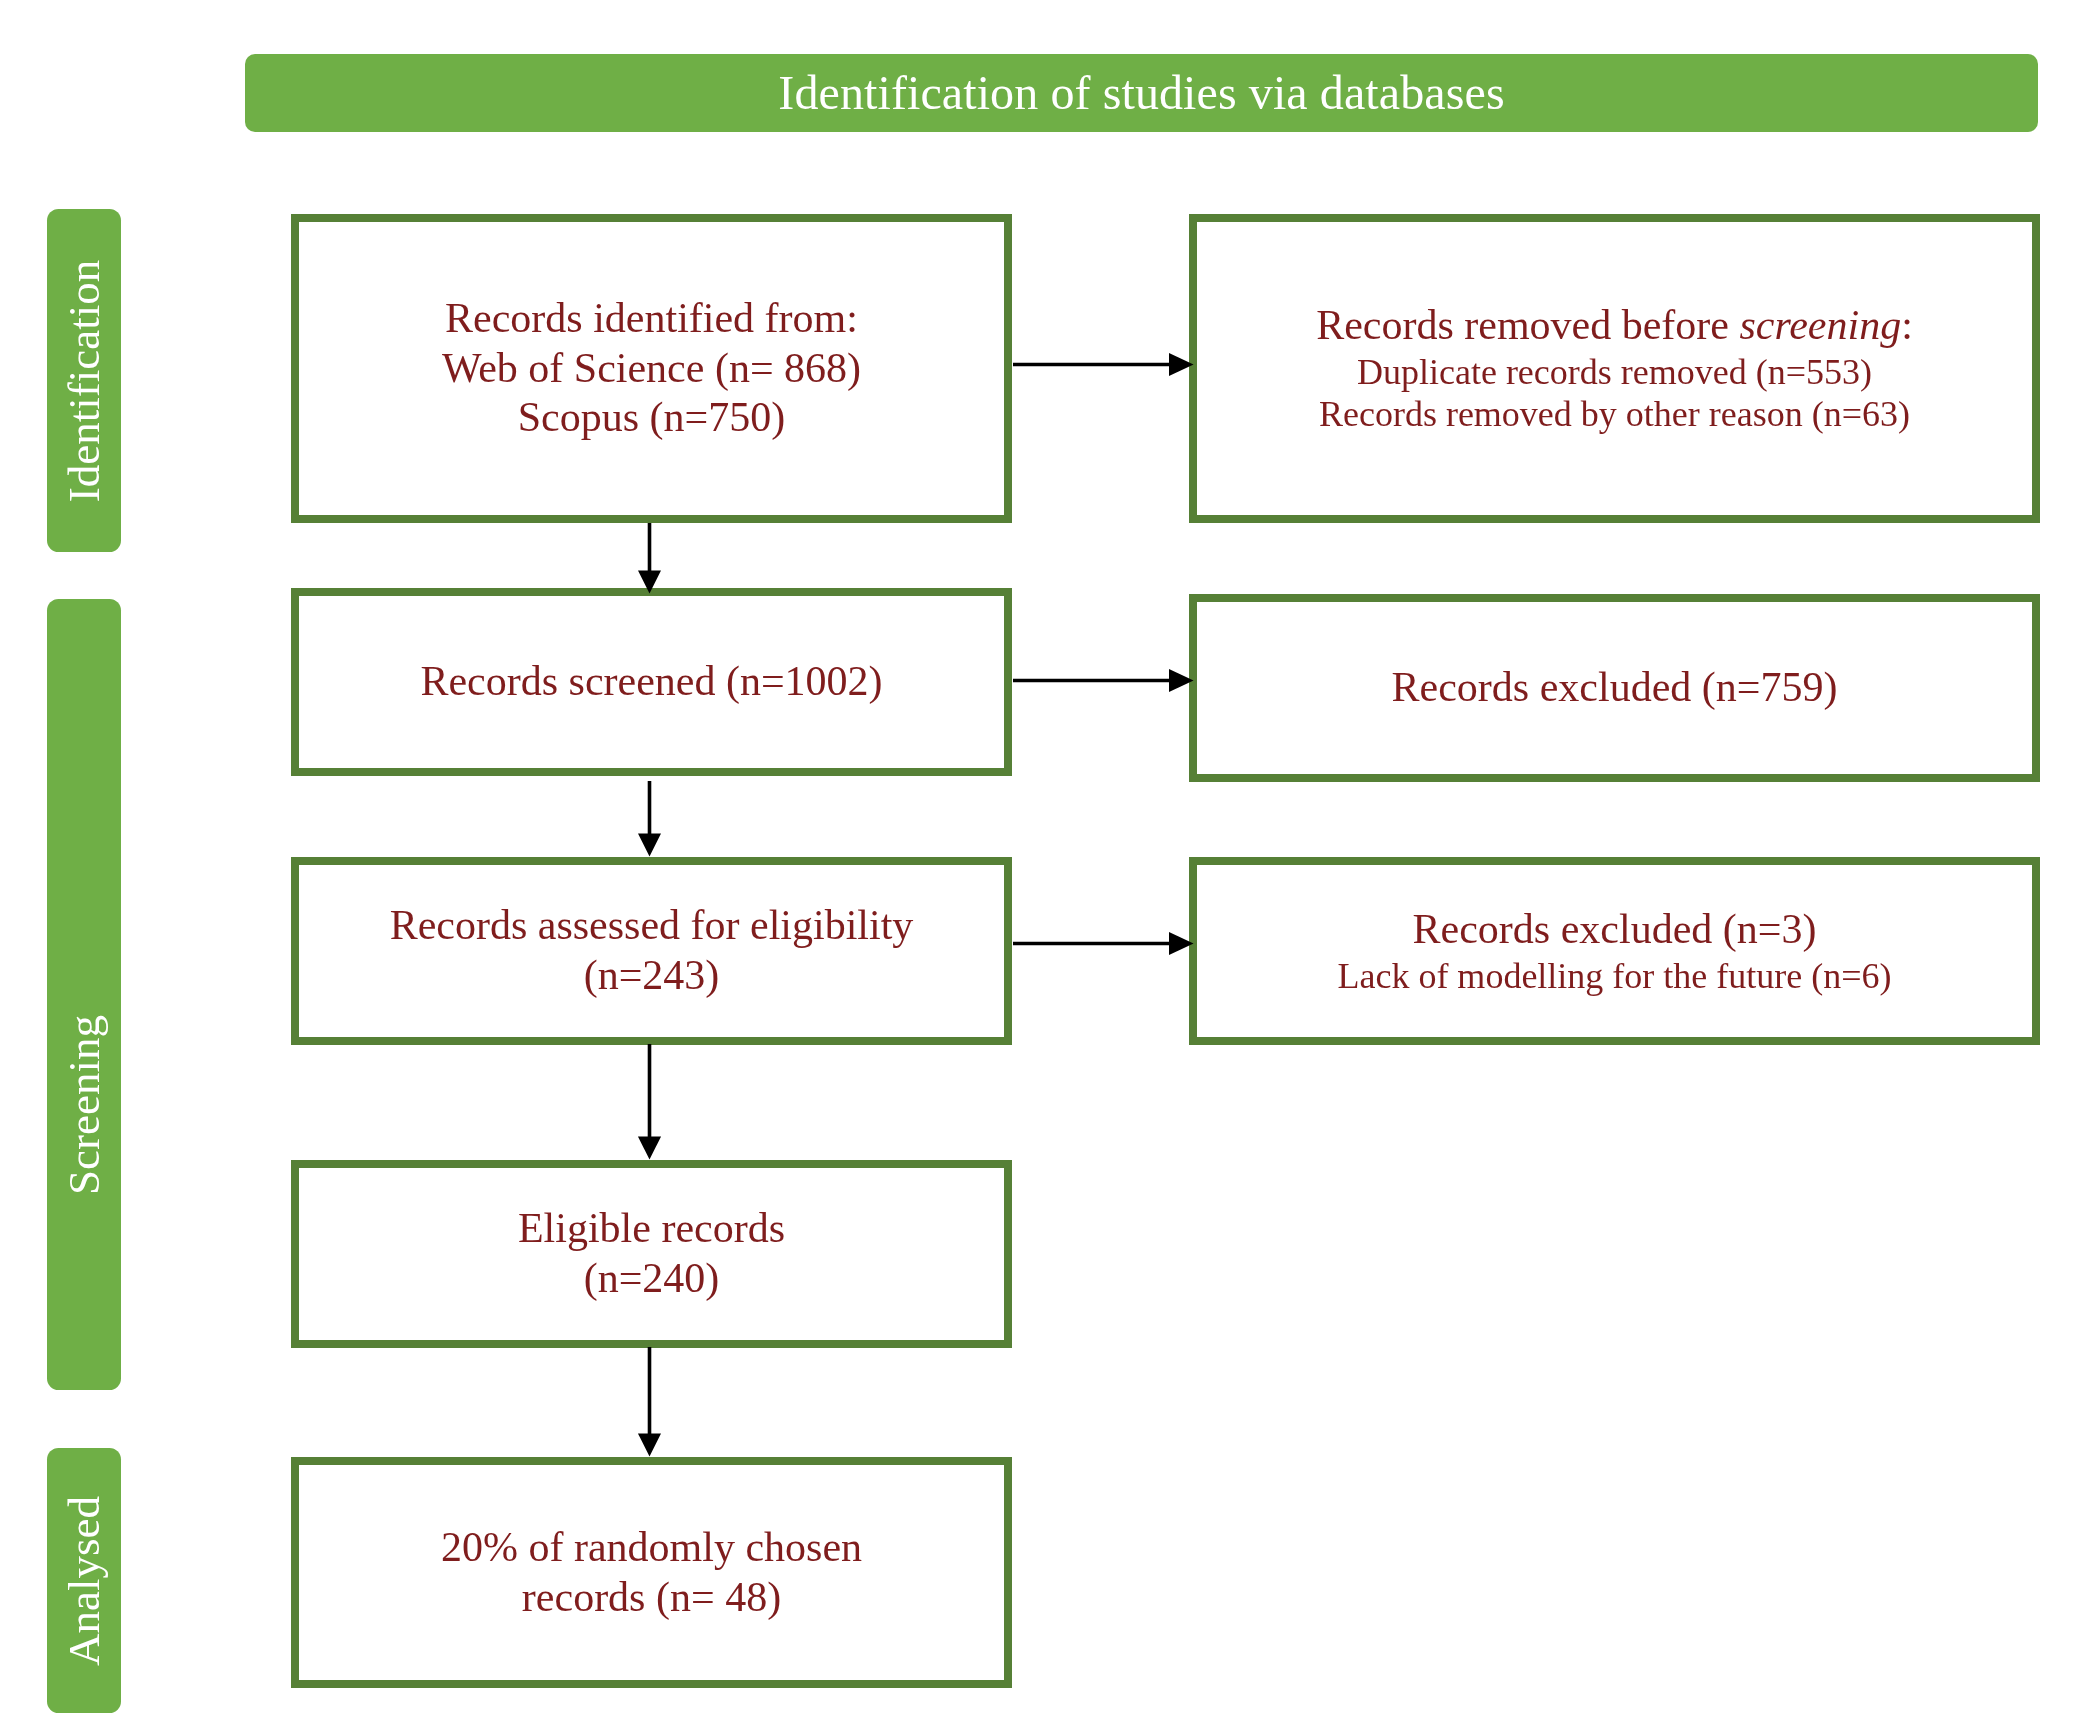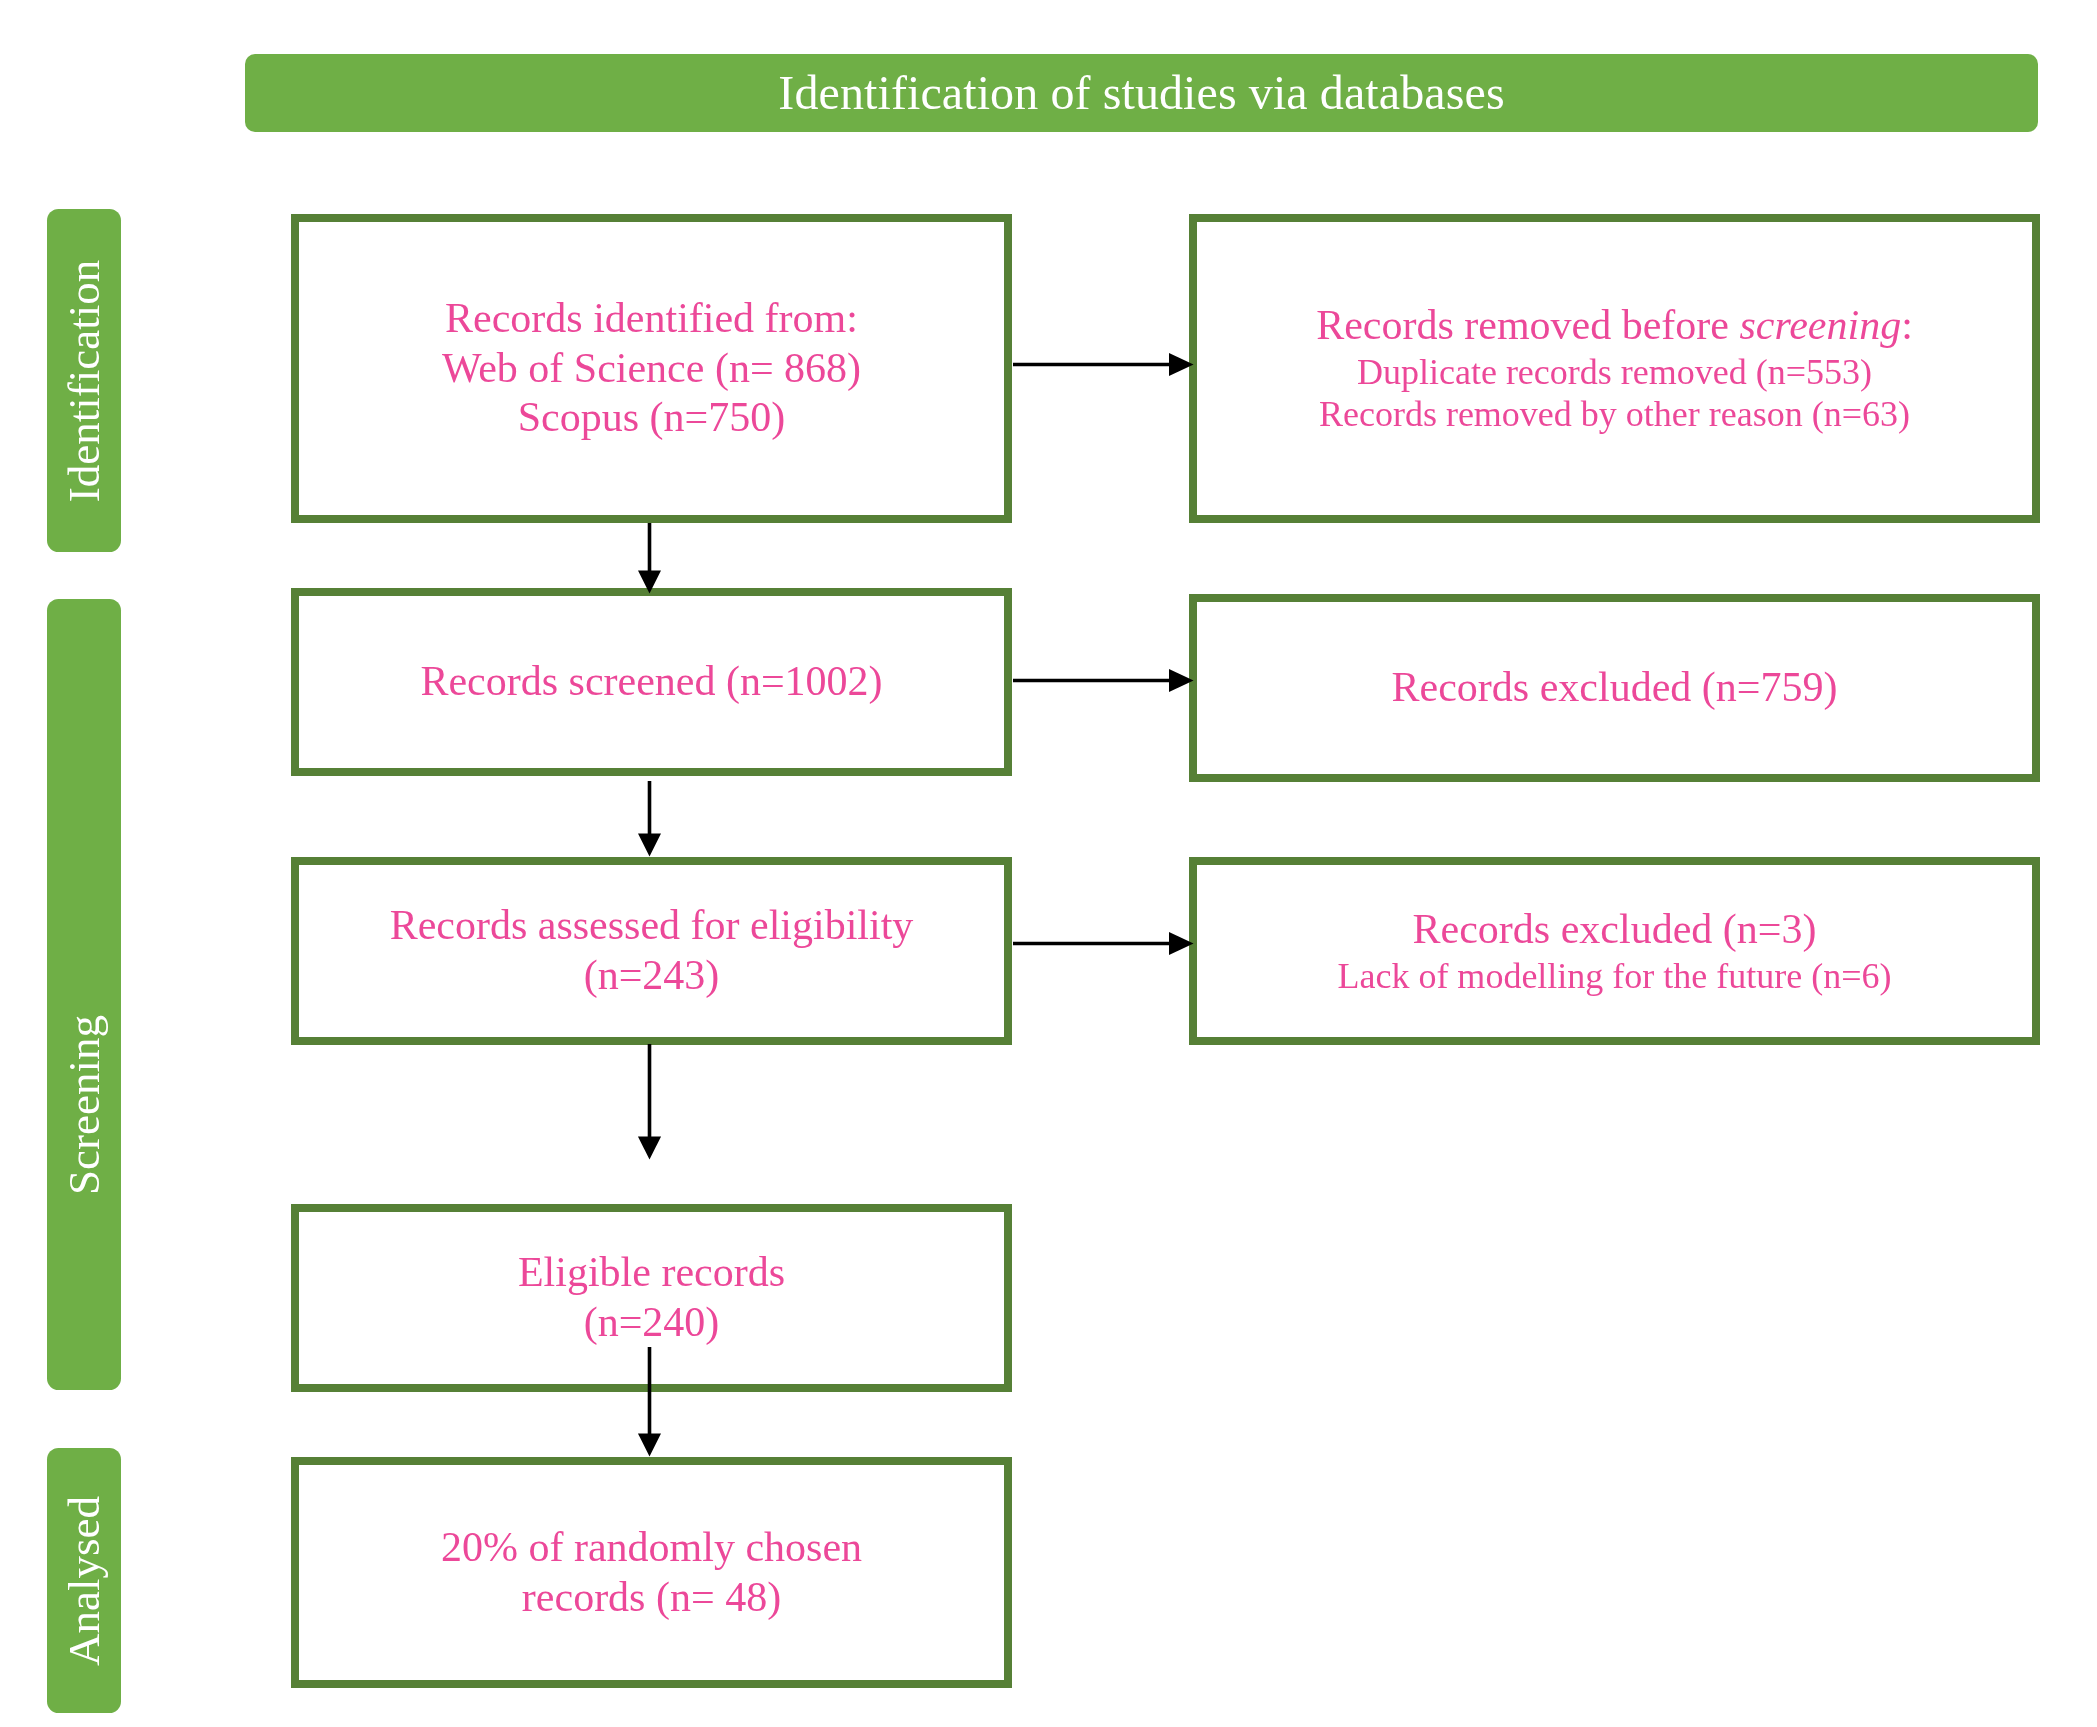--- a/index.html
+++ b/index.html
@@ -72,33 +72,33 @@
     background: #ffffff;
     border: 8.7px solid #568036;
     display: flex;
     flex-direction: column;
     align-items: center;
     justify-content: center;
     text-align: center;
     padding: 7.2px 13px;
   }
   .flow-box .line {
-    color: #ec4899;
+    color: #7f1d1d;
     white-space: nowrap;
     line-height: 1.18;
   }
   .flow-box .line.lg  { font-size: 42px; }
   .flow-box .line.sm  { font-size: 36px; }
   .flow-box .line em  { font-style: italic; }
 
   
   #box-identified   { left: 291px; top: 214px;  width: 721px; height: 309px; }
   #box-screened     { left: 291px; top: 588px;  width: 721px; height: 188px; }
   #box-eligibility  { left: 291px; top: 857px; width: 721px; height: 188px; }
-  #box-eligible     { left: 291px; top: 1160px; width: 721px; height: 188px; margin-top: 44px; }
+  #box-eligible     { left: 291px; top: 1160px; width: 721px; height: 188px; }
   #box-analysed     { left: 291px; top: 1457px; width: 721px; height: 231px; }
 
   
   #box-removed        { left: 1189px; top: 214px;  width: 851px; height: 309px; }
   #box-excluded-759   { left: 1189px; top: 594px;  width: 851px; height: 188px; }
   #box-excluded-3     { left: 1189px; top: 857px; width: 851px; height: 188px; }
 
   
   .connector { position: absolute; }
   .connector svg { display: block; overflow: visible; }

